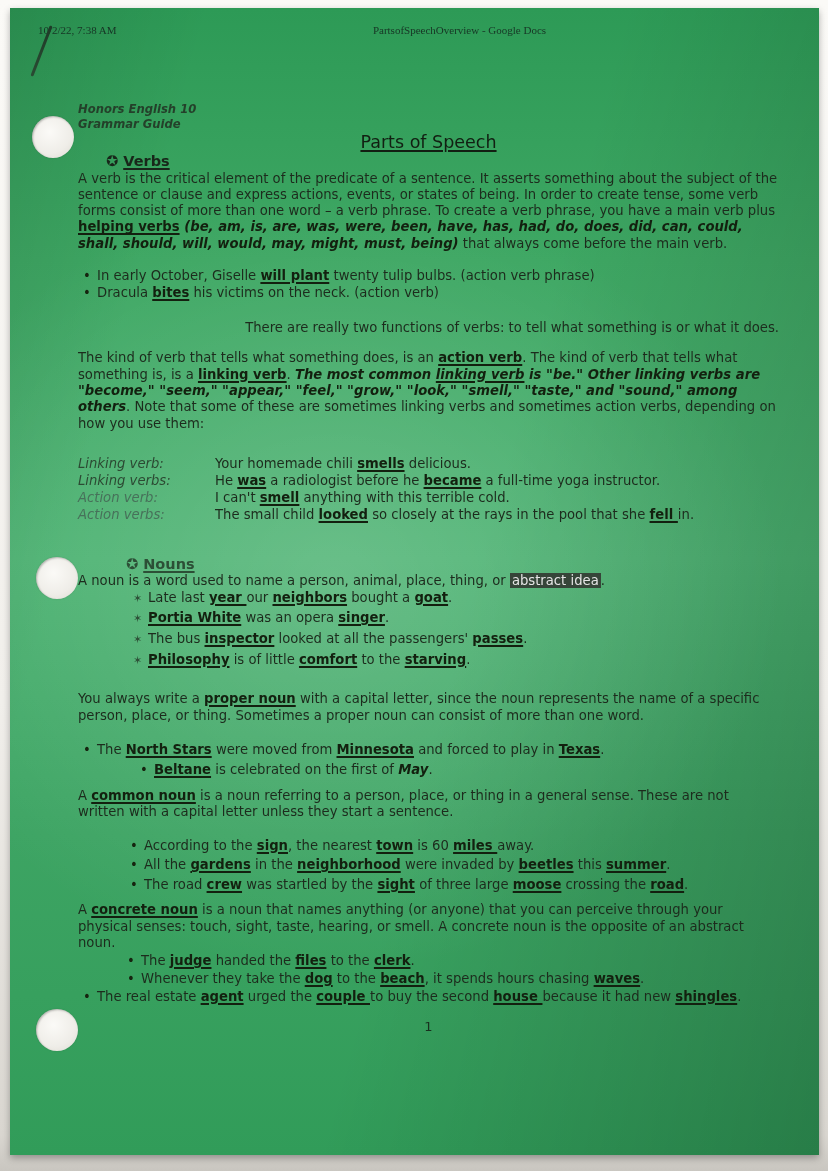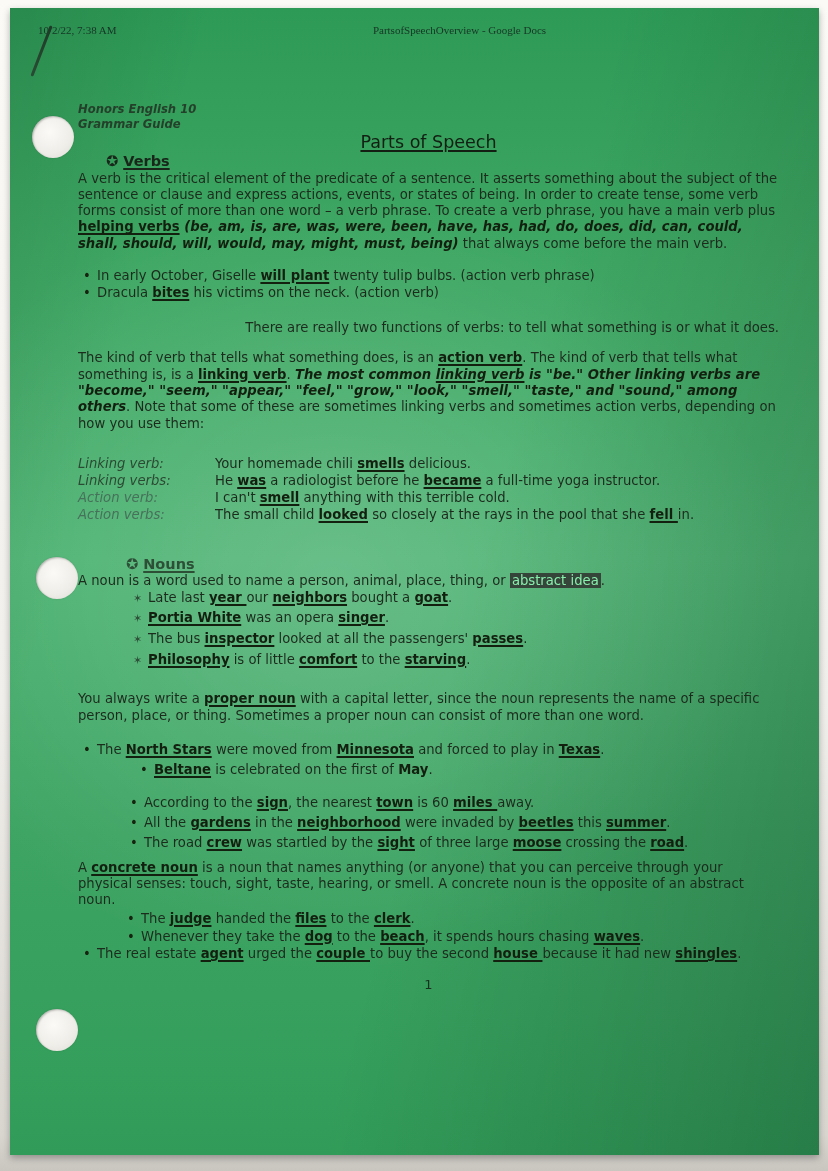--- a/index.html
+++ b/index.html
@@ -33,25 +33,25 @@
   .corner-label{margin-top:94px;font-style:italic;font-size:11.6px;line-height:14.5px;font-weight:bold;color:#24402a;}
   .page-title{margin-top:3px;text-align:center;font-size:17.5px;font-weight:normal;text-decoration:underline;text-decoration-thickness:2px;text-underline-offset:2px;color:#121f12;}
   .section-heading{font-size:14.5px;font-weight:bold;color:#18271a;}
   .section-heading .hlabel{text-decoration:underline;text-decoration-thickness:1.8px;text-underline-offset:2px;}
   .heading-verbs{margin-top:3px;margin-left:28px;}
   .heading-nouns{margin-top:33px;margin-left:48px;color:#2c4f36;}
   p{margin:0;}
   .para{margin-top:14px;}
   .mt0{margin-top:1px;}
   
-  .s-b{font-weight:bold;color:#13200f;}
+  .s-b{font-weight:bold;color:#13200f;font-style:italic;}
   .s-bi{font-weight:bold;font-style:italic;color:#13200f;}
   .s-bu{font-weight:bold;text-decoration:underline;text-decoration-thickness:1.6px;text-underline-offset:2px;color:#13200f;}
   .s-biu{font-weight:bold;font-style:italic;text-decoration:underline;text-decoration-thickness:1.6px;text-underline-offset:2px;color:#13200f;}
-  .s-hl{background:#364539;color:#86efac;padding:0 2px;}
+  .s-hl{background:#364539;color:#e5e5e5;padding:0 2px;}
   
   ul{list-style:none;margin:0;padding:0;}
   li{position:relative;}
   .blt{display:inline-block;width:14px;color:#16240f;}
   .list-examples{margin-top:16px;padding-left:5px;}
   .list-examples li{margin-bottom:0.5px;}
   .list-stars{padding-left:55px;}
   .list-stars li{margin-bottom:3.5px;}
   .list-stars .blt{font-size:11px;width:15px;color:#2e5038;}
   .list-proper{margin-top:18px;padding-left:5px;}
@@ -146,20 +146,21 @@
         <li><span class="blt">✶</span><span><span class="s-bu">Philosophy</span><span> is of little </span><span class="s-bu">comfort</span><span> to the </span><span class="s-bu">starving</span><span>.</span></span></li>
       </ul>
 
       <p class="para" style="margin-top:22px;"><span>You always write a </span><span class="s-bu">proper noun</span><span> with a capital letter, since the noun represents the name of a specific person, place, or thing. Sometimes a proper noun can consist of more than one word.</span></p>
 
       <ul class="list-proper">
         <li><span class="blt">•</span><span><span>The </span><span class="s-bu">North Stars</span><span> were moved from </span><span class="s-bu">Minnesota</span><span> and forced to play in </span><span class="s-bu">Texas</span><span>.</span></span></li>
         <li class="lvl2"><span class="blt">•</span><span><span class="s-bu">Beltane</span><span> is celebrated on the first of </span><span class="s-b">May</span><span>.</span></span></li>
       </ul>
 
+      <p class="para" style="margin-top:10px;"><span>A </span><span class="s-bu">common noun</span><span> is a noun referring to a person, place, or thing in a general sense.  These are not written with a capital letter unless they start a sentence.</span></p>
 
       <ul class="list-common">
         <li><span class="blt">•</span><span><span>According to the </span><span class="s-bu">sign</span><span>, the nearest </span><span class="s-bu">town</span><span> is 60 </span><span class="s-bu">miles </span><span>away.</span></span></li>
         <li><span class="blt">•</span><span><span>All the </span><span class="s-bu">gardens</span><span> in the </span><span class="s-bu">neighborhood</span><span> were invaded by </span><span class="s-bu">beetles</span><span> this </span><span class="s-bu">summer</span><span>.</span></span></li>
         <li><span class="blt">•</span><span><span>The road </span><span class="s-bu">crew</span><span> was startled by the </span><span class="s-bu">sight</span><span> of three large </span><span class="s-bu">moose</span><span> crossing the </span><span class="s-bu">road</span><span>.</span></span></li>
       </ul>
 
       <p class="para" style="margin-top:9px;"><span>A </span><span class="s-bu">concrete noun</span><span> is a noun that names anything (or anyone) that you can perceive through your physical senses: touch, sight, taste, hearing, or smell. A concrete noun is the opposite of an abstract noun.</span></p>
 
       <ul class="list-concrete">

